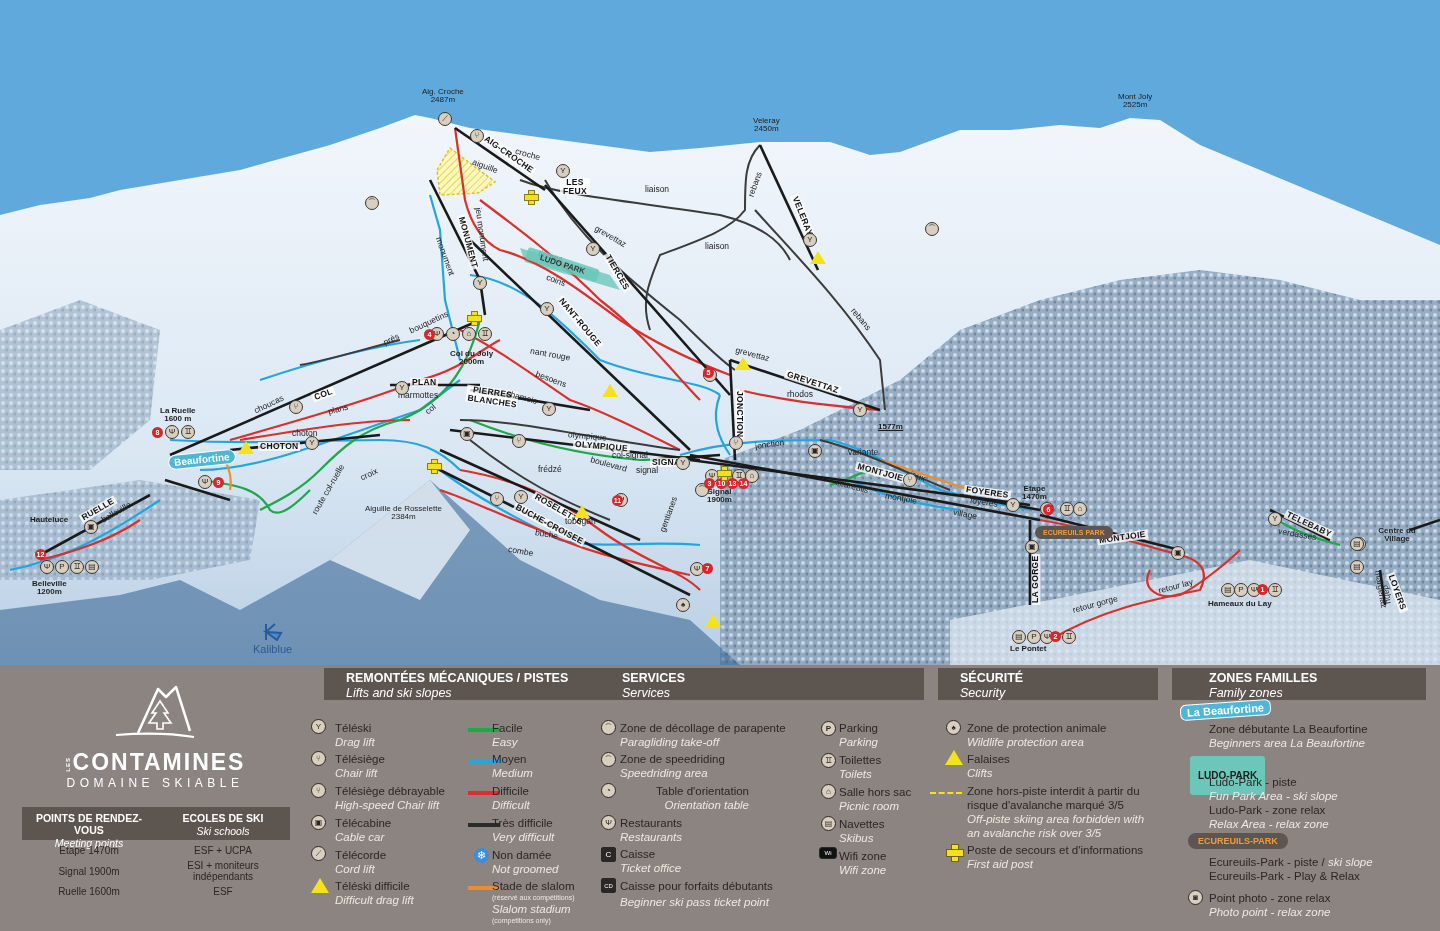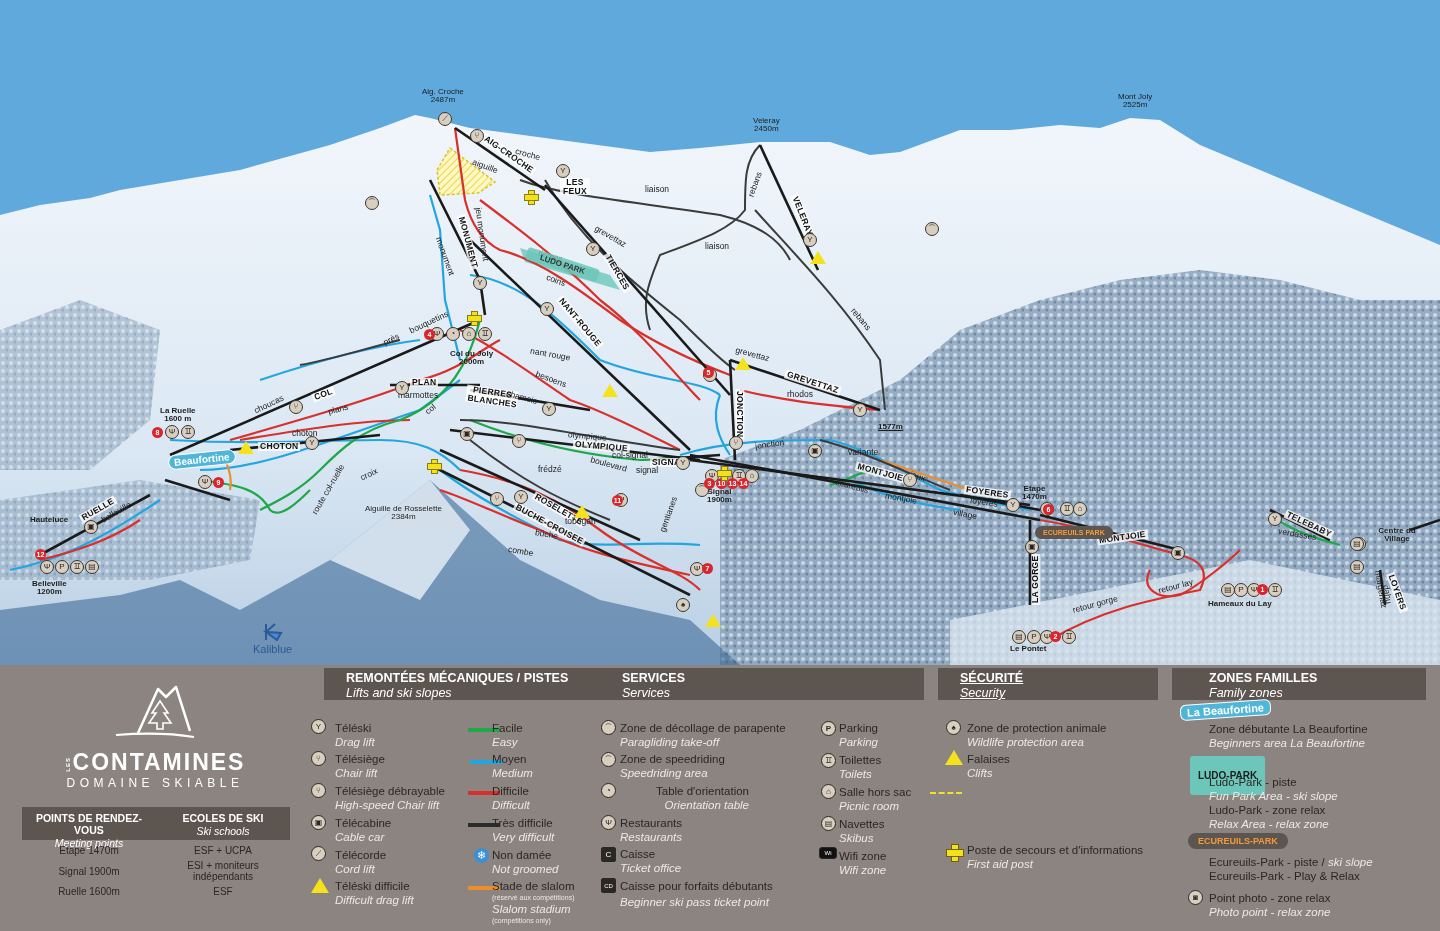--- a/index.html
+++ b/index.html
@@ -453,26 +453,27 @@
   <div class="item" style="left:839px;top:56px;"><span>Parking</span><i>Parking</i></div>
   <div class="licon" style="left:821px;top:88px;">♊</div>
   <div class="item" style="left:839px;top:88px;"><span>Toilettes</span><i>Toilets</i></div>
   <div class="licon" style="left:821px;top:119px;">⌂</div>
   <div class="item" style="left:839px;top:120px;"><span>Salle hors sac</span><i>Picnic room</i></div>
   <div class="licon" style="left:821px;top:151px;">▤</div>
   <div class="item" style="left:839px;top:152px;"><span>Navettes</span><i>Skibus</i></div>
   <div class="licon" style="left:819px;top:182px;width:18px;height:12px;border-radius:3px;background:#111;color:#fff;font-size:6px;">Wi</div>
   <div class="item" style="left:839px;top:184px;"><span>Wifi zone</span><i>Wifi zone</i></div>
 
-  <div class="sec-head" style="left:938px;width:220px;text-decoration:underline;"><span>SÉCURITÉ</span><i>Security</i></div>
+  <div class="sec-head" style="left:938px;width:220px;"><span>SÉCURITÉ</span><i>Security</i></div>
   <div class="licon" style="left:946px;top:55px;">♠</div>
   <div class="item" style="left:967px;top:56px;"><span>Zone de protection animale</span><i>Wildlife protection area</i></div>
   <div class="lwarn" style="left:945px;top:85px;"></div>
   <div class="item" style="left:967px;top:87px;"><span>Falaises</span><i>Clifts</i></div>
   <div class="ldash" style="left:930px;top:127px;"></div>
+  <div class="item" style="left:967px;top:119px;width:190px;"><span>Zone hors-piste interdit à partir du risque d'avalanche marqué 3/5</span><i>Off-piste skiing area forbidden with an avalanche risk over 3/5</i></div>
   <div class="laid" style="left:946px;top:179px;"></div>
   <div class="item" style="left:967px;top:178px;"><span>Poste de secours et d'informations</span><i>First aid post</i></div>
 
   <div class="sec-head" style="left:1172px;width:254px;padding-left:37px;"><span>ZONES FAMILLES</span><i>Family zones</i></div>
   <div class="fam-logo" style="left:1180px;top:37px;background:#4fb6d8;color:#fff;font-size:11px;padding:1px 6px;border:1.5px solid #fff;transform:rotate(-4deg);">La Beaufortine</div>
   <div class="item" style="left:1209px;top:57px;"><span>Zone débutante La Beaufortine</span><i>Beginners area La Beaufortine</i></div>
   <div class="fam-logo" style="left:1190px;top:91px;background:#6cc7ba;color:#1d1d1d;font-size:10px;padding:14px 8px;border-radius:3px;">LUDO-PARK</div>
   <div class="item" style="left:1209px;top:110px;"><span>Ludo-Park - piste</span><i>Fun Park Area - ski slope</i><span>Ludo-Park - zone relax</span><i>Relax Area - relax zone</i></div>
   <div class="fam-logo" style="left:1188px;top:168px;background:#5d5550;color:#f29a3c;font-size:9px;padding:3px 10px;border-radius:10px;">ECUREUILS-PARK</div>
   <div class="item" style="left:1209px;top:190px;"><span>Ecureuils-Park - piste / </span><em style="color:#ede8e2;">ski slope</em><br><span>Ecureuils-Park - Play &amp; Relax</span></div>

